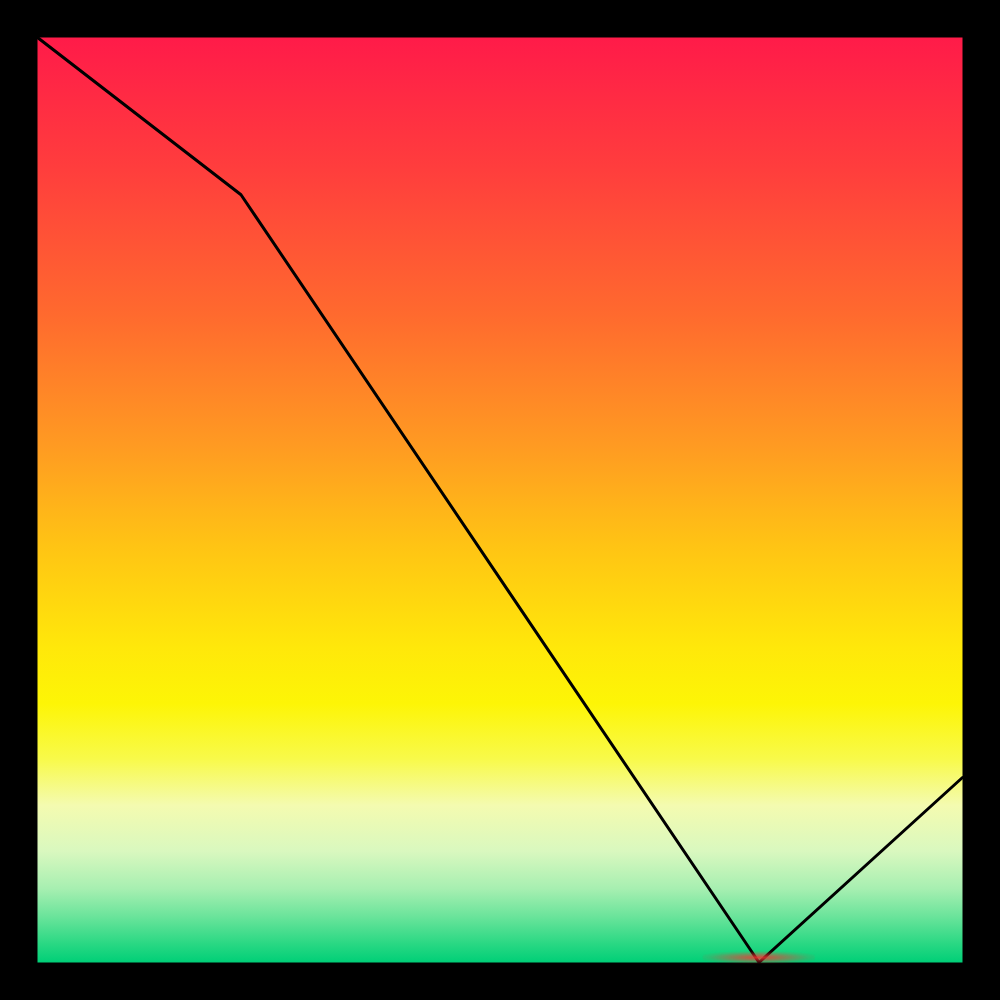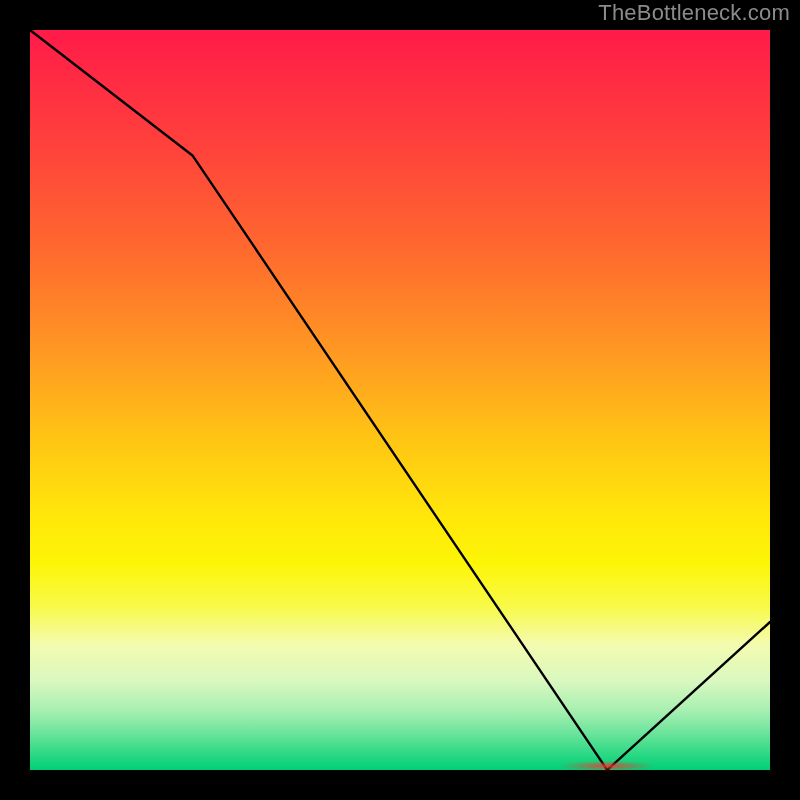--- a/index.html
+++ b/index.html
@@ -63,21 +63,20 @@
     position: absolute;
     left: 0; top: 0;
     width: 100%; height: 100%;
     overflow: visible;
   }
 </style>
 </head>
 <body>
 
 <div class="frame">
-  <div class="attribution">TheBottleneck.com</div>
 
   <div class="plot">
     <svg class="curve" viewBox="0 0 740 740" preserveAspectRatio="none">
       <path id="curve-path" d="M0.0 0.0 L162.8 125.8 L577.2 740.0 L740.0 592.0" fill="none" stroke="#000" stroke-width="2.4" stroke-linejoin="round" stroke-linecap="round"></path>
     </svg>
     <div id="marker" class="marker" style="left: 577.2px; top: 736px;"></div>
   </div>
 </div>
 
 </body></html>

